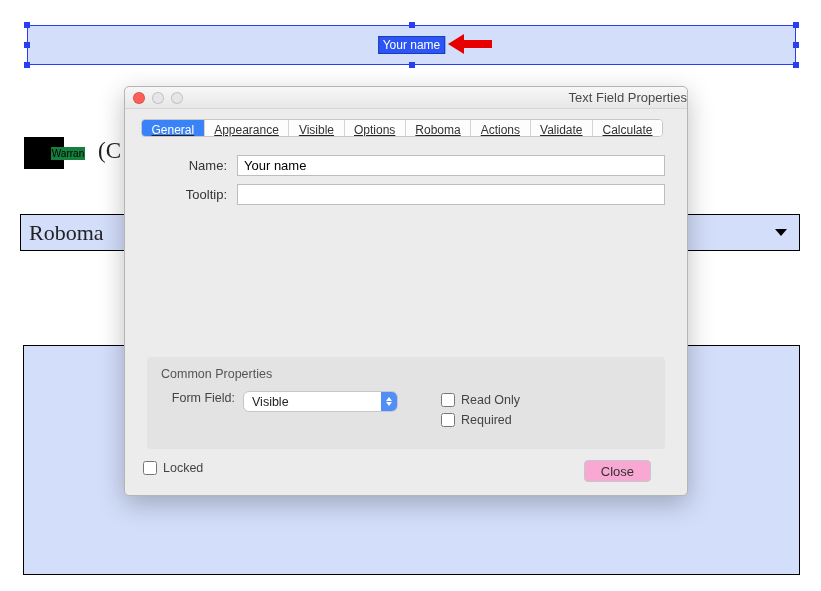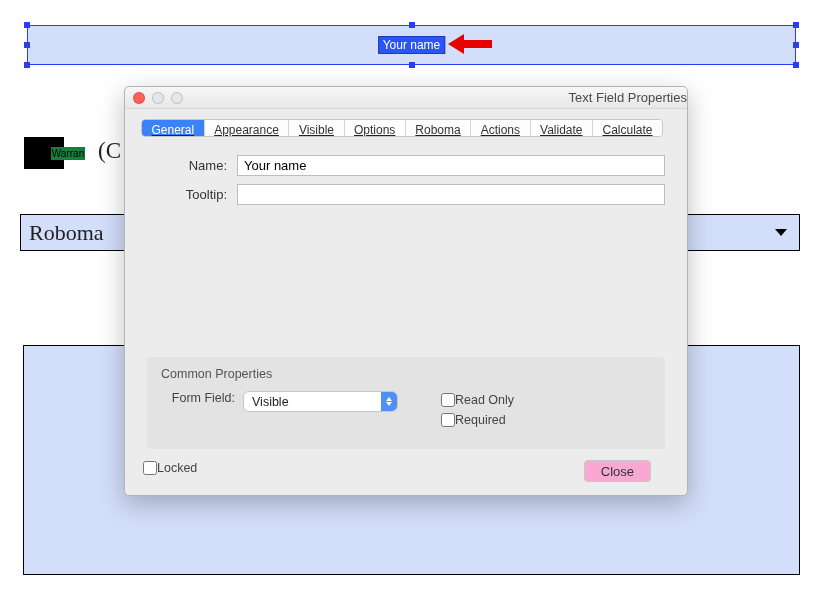--- a/index.html
+++ b/index.html
@@ -266,21 +266,21 @@
   }
   .sel-arrows .up, .sel-arrows .down {
     width: 0; height: 0;
     border-left: 3px solid transparent;
     border-right: 3px solid transparent;
   }
   .sel-arrows .up { border-bottom: 4px solid #fff; }
   .sel-arrows .down { border-top: 4px solid #fff; }
   .deg-text { margin-left: 8px; font-size: 12.5px; color: #555; }
   .chk {
-    display: flex; align-items: flex-end; 
+    display: flex; align-items: flex-end; gap: 6px;
     font-size: 12.5px; color: #444;
     margin-bottom: 6px;
   }
   .chk input { width: 14px; height: 14px; margin:0; }
 
   
   .footer {
     height: 42px;
     display: flex;
     align-items: center;

